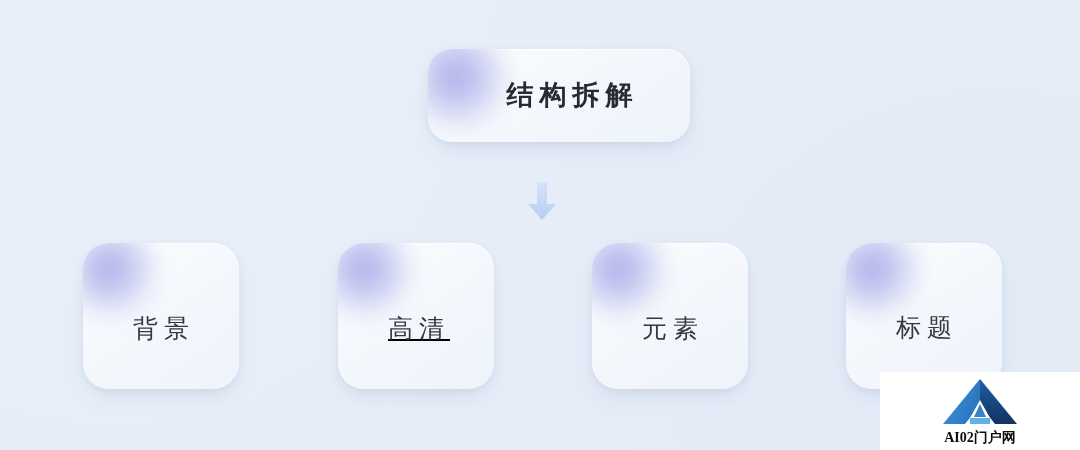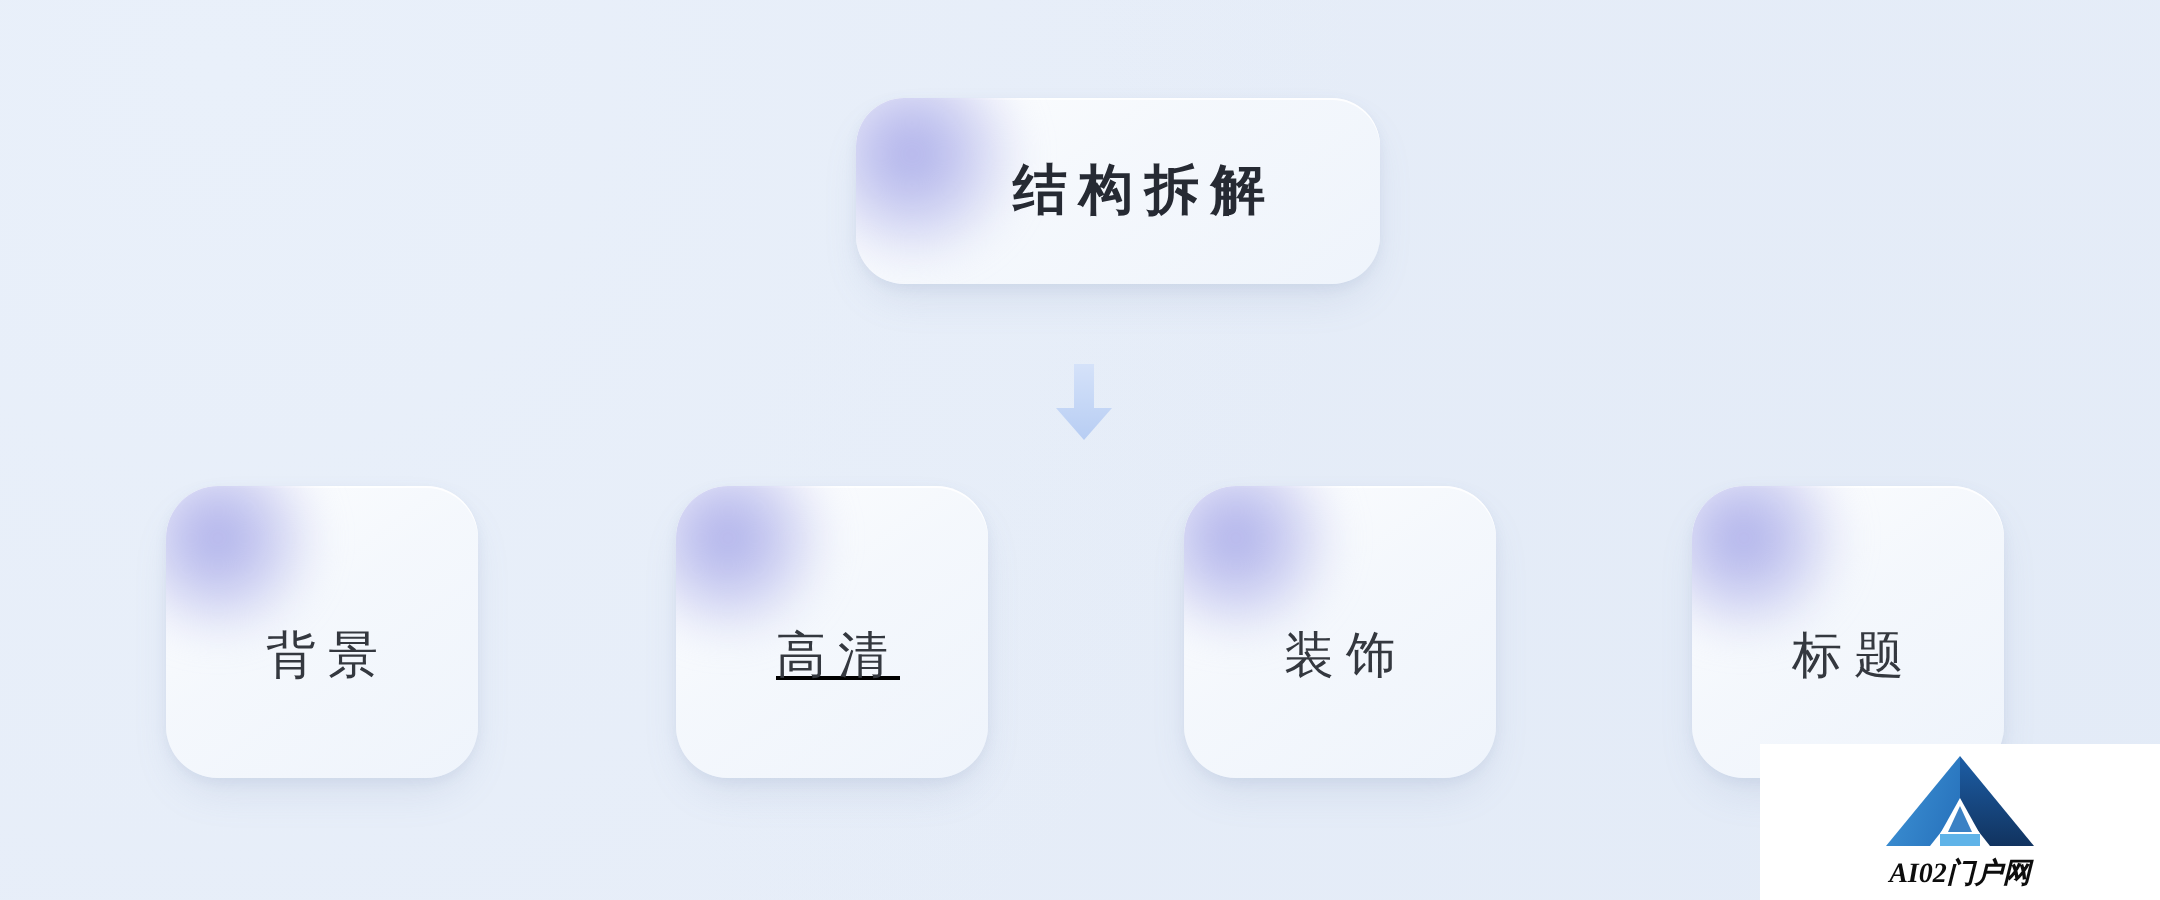--- a/index.html
+++ b/index.html
@@ -110,21 +110,21 @@
     font-size: 25px;
     letter-spacing: 6px;
     line-height: 1.78;
     text-indent: 6px;
   }
   .leaf-text > div { white-space: nowrap; margin-top: 24px; }
 
   #leaf-0 { left: 83px; }
   #leaf-1 { left: 338px; text-decoration: underline; }
   #leaf-2 { left: 592px; }
-  #leaf-3 { left: 846px; }
+  #leaf-3 { left: 846px; font-family: Liberation Serif, serif; }
 
   
   #watermark {
     position: absolute;
     left: 880px;
     top: 372px;
     width: 200px;
     height: 78px;
     background: #ffffff;
     display: flex;
@@ -134,21 +134,20 @@
     gap: 1px;
   }
   #watermark-logo { display: block; }
   #watermark-text {
     font-family: "Liberation Serif", "DejaVu Serif", serif;
     font-size: 14px;
     font-weight: bold;
     color: #0d0d0d;
     letter-spacing: 0px;
     line-height: 1;
-    font-style: italic;
   }
 </style>
 </head>
 <body>
 
 <div id="canvas">
 
   <div class="card" id="title-card">
     <span class="blob"></span>
     <span class="title-text">结构拆解</span>
@@ -176,21 +175,21 @@
   <div class="card leaf-card" id="leaf-1">
     <span class="blob"></span>
     <div class="leaf-text">
       <div>高清</div>
     </div>
   </div>
 
   <div class="card leaf-card" id="leaf-2">
     <span class="blob"></span>
     <div class="leaf-text">
-      <div>装饰</div>
+      <div>元素</div>
     </div>
   </div>
 
   <div class="card leaf-card" id="leaf-3">
     <span class="blob"></span>
     <div class="leaf-text">
       <div>标题</div>
     </div>
   </div>
 

